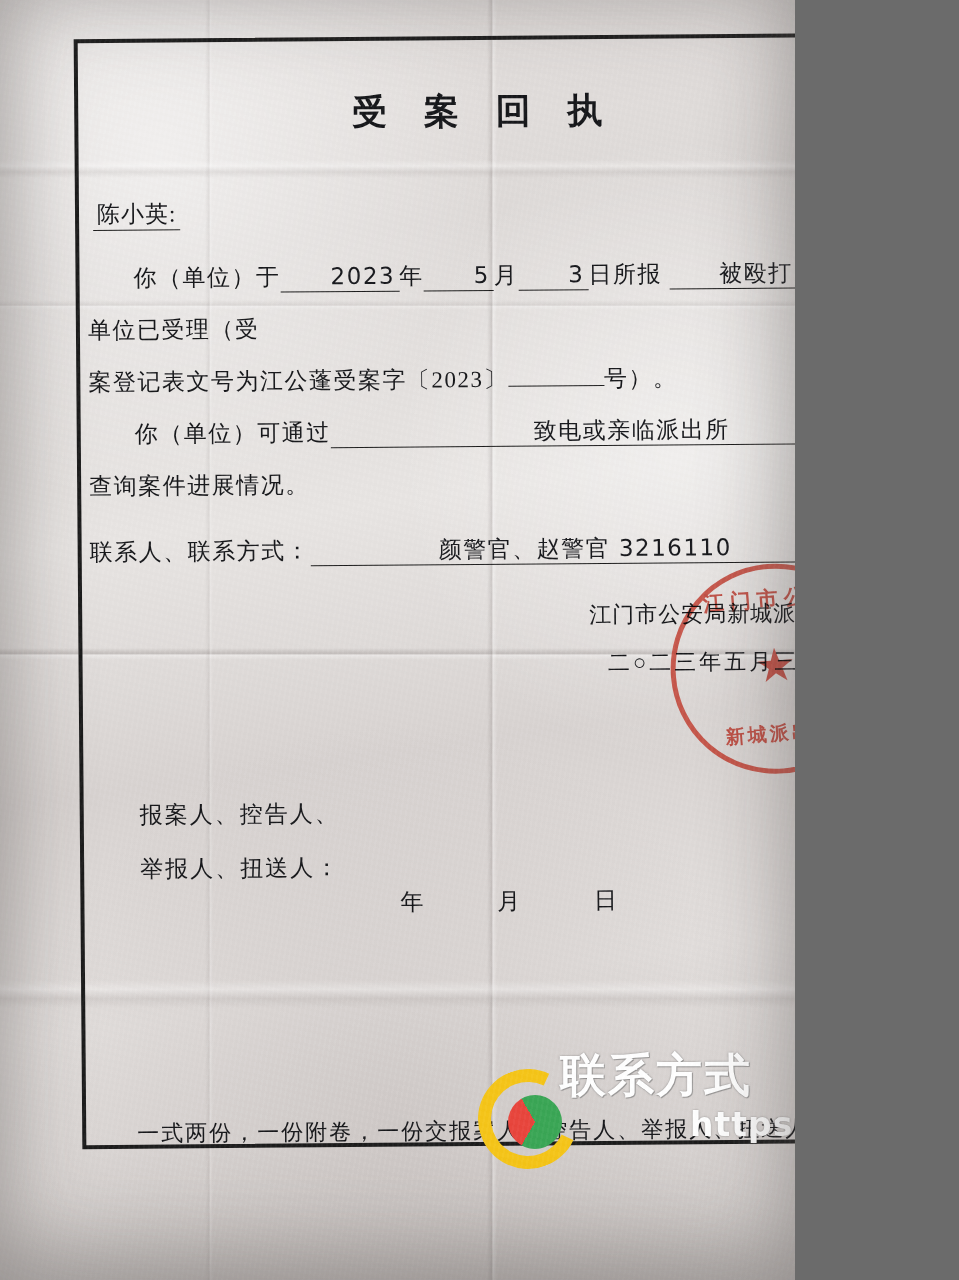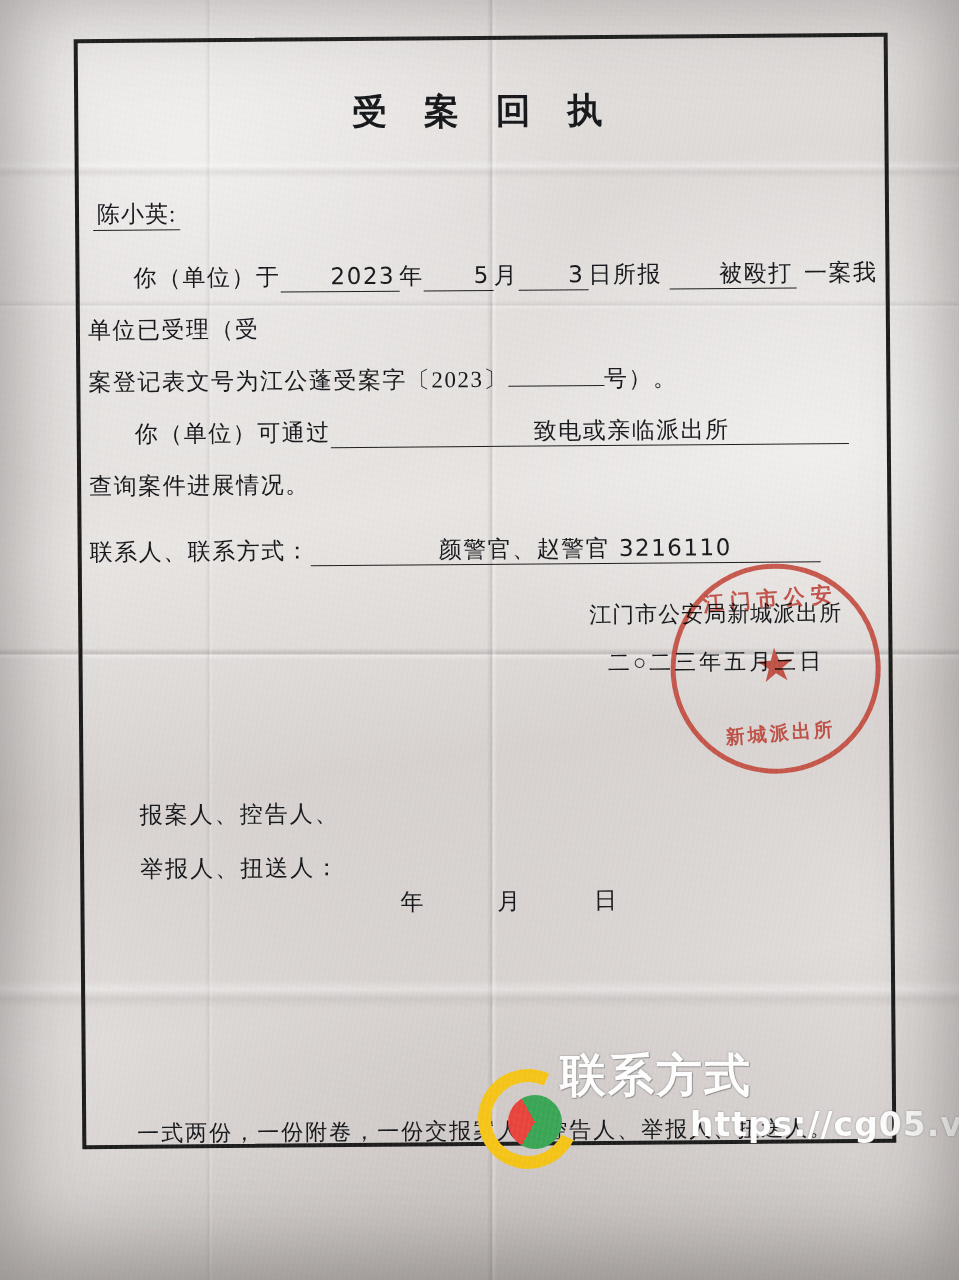--- a/index.html
+++ b/index.html
@@ -2,21 +2,21 @@
 <html><head>
 <meta charset="utf-8">
 <style>
   html, body {
     margin: 0;
     padding: 0;
     background: #6b6b6b;
   }
   #page {
     position: relative;
-    width: 959px;
+    width: 795px;
     height: 1280px;
     overflow: hidden;
     font-family: "Liberation Serif", "DejaVu Serif", serif;
     background: #d9d5d2;
   }
   
   .paper {
     position: absolute;
     inset: 0;
     background:

